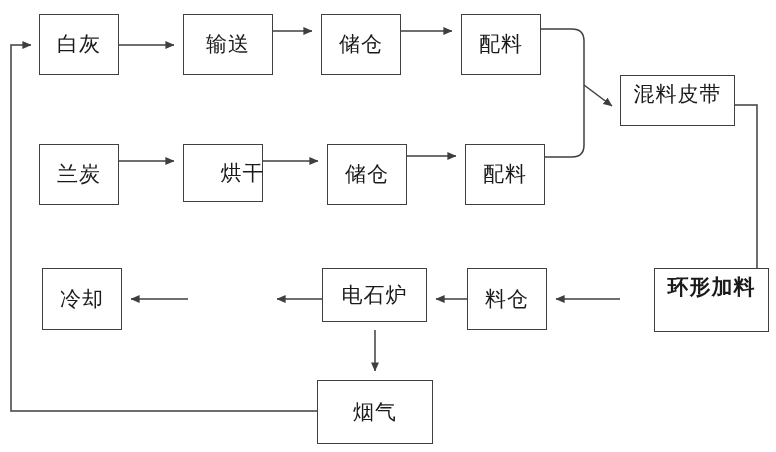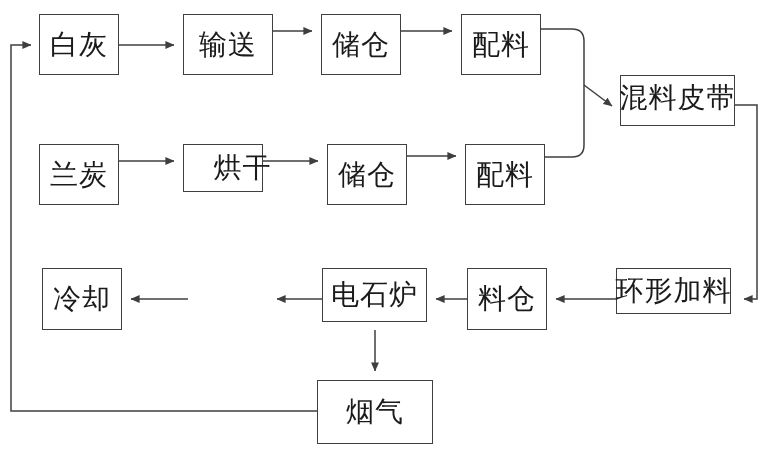--- a/index.html
+++ b/index.html
@@ -25,21 +25,21 @@
     height: 452px;
   }
   .node-box {
     position: absolute;
     box-sizing: border-box;
     border: 1.3px solid #3f3f3f;
     background: #ffffff;
     display: flex;
     justify-content: center;
     color: #1a1a1a;
-    font-size: 28px;
+    font-size: 21px;
     letter-spacing: 1px;
     line-height: 1.05;
     white-space: nowrap;
     z-index: 2;
   }
   .node-box.v-center {
     align-items: center;
   }
   .node-box.v-top {
     align-items: flex-start;
@@ -115,21 +115,21 @@
   </div>
 
   <div class="node-box v-top" style="left:620px; top:75px;  width:115px; height:51px;">
     <span class="node-label">混料皮带</span>
   </div>
 
   <div class="node-box v-center" style="left:39px;  top:144px; width:80px;  height:61px;">
     <span class="node-label">兰炭</span>
   </div>
 
-  <div class="node-box v-center" style="left:183px; top:144px; width:80px;  height:48px;padding-left:39px;">
+  <div class="node-box v-center" style="left:183px; top:144px; width:80px;  height:58px;padding-left:39px;">
     <span class="node-label">烘干</span>
   </div>
 
   <div class="node-box v-center" style="left:327px; top:144px; width:80px;  height:61px;">
     <span class="node-label">储仓</span>
   </div>
 
   <div class="node-box v-center" style="left:465px; top:144px; width:80px;  height:61px;">
     <span class="node-label">配料</span>
   </div>
@@ -140,21 +140,21 @@
 
 
   <div class="node-box v-center" style="left:322px; top:268px; width:105px; height:54px;">
     <span class="node-label">电石炉</span>
   </div>
 
   <div class="node-box v-center" style="left:467px; top:268px; width:80px;  height:62px;text-align:right;">
     <span class="node-label">料仓</span>
   </div>
 
-  <div class="node-box v-top" style="left:616px; top:268px; width:115px; height:46px;">
+  <div class="node-box v-top" style="left:654px; top:268px; width:115px; height:64px;font-weight:bold;">
     <span class="node-label">环形加料</span>
   </div>
 
   <div class="node-box v-center" style="left:317px; top:380px; width:116px; height:64px;">
     <span class="node-label">烟气</span>
   </div>
 
 </div>
 
 </body></html>

